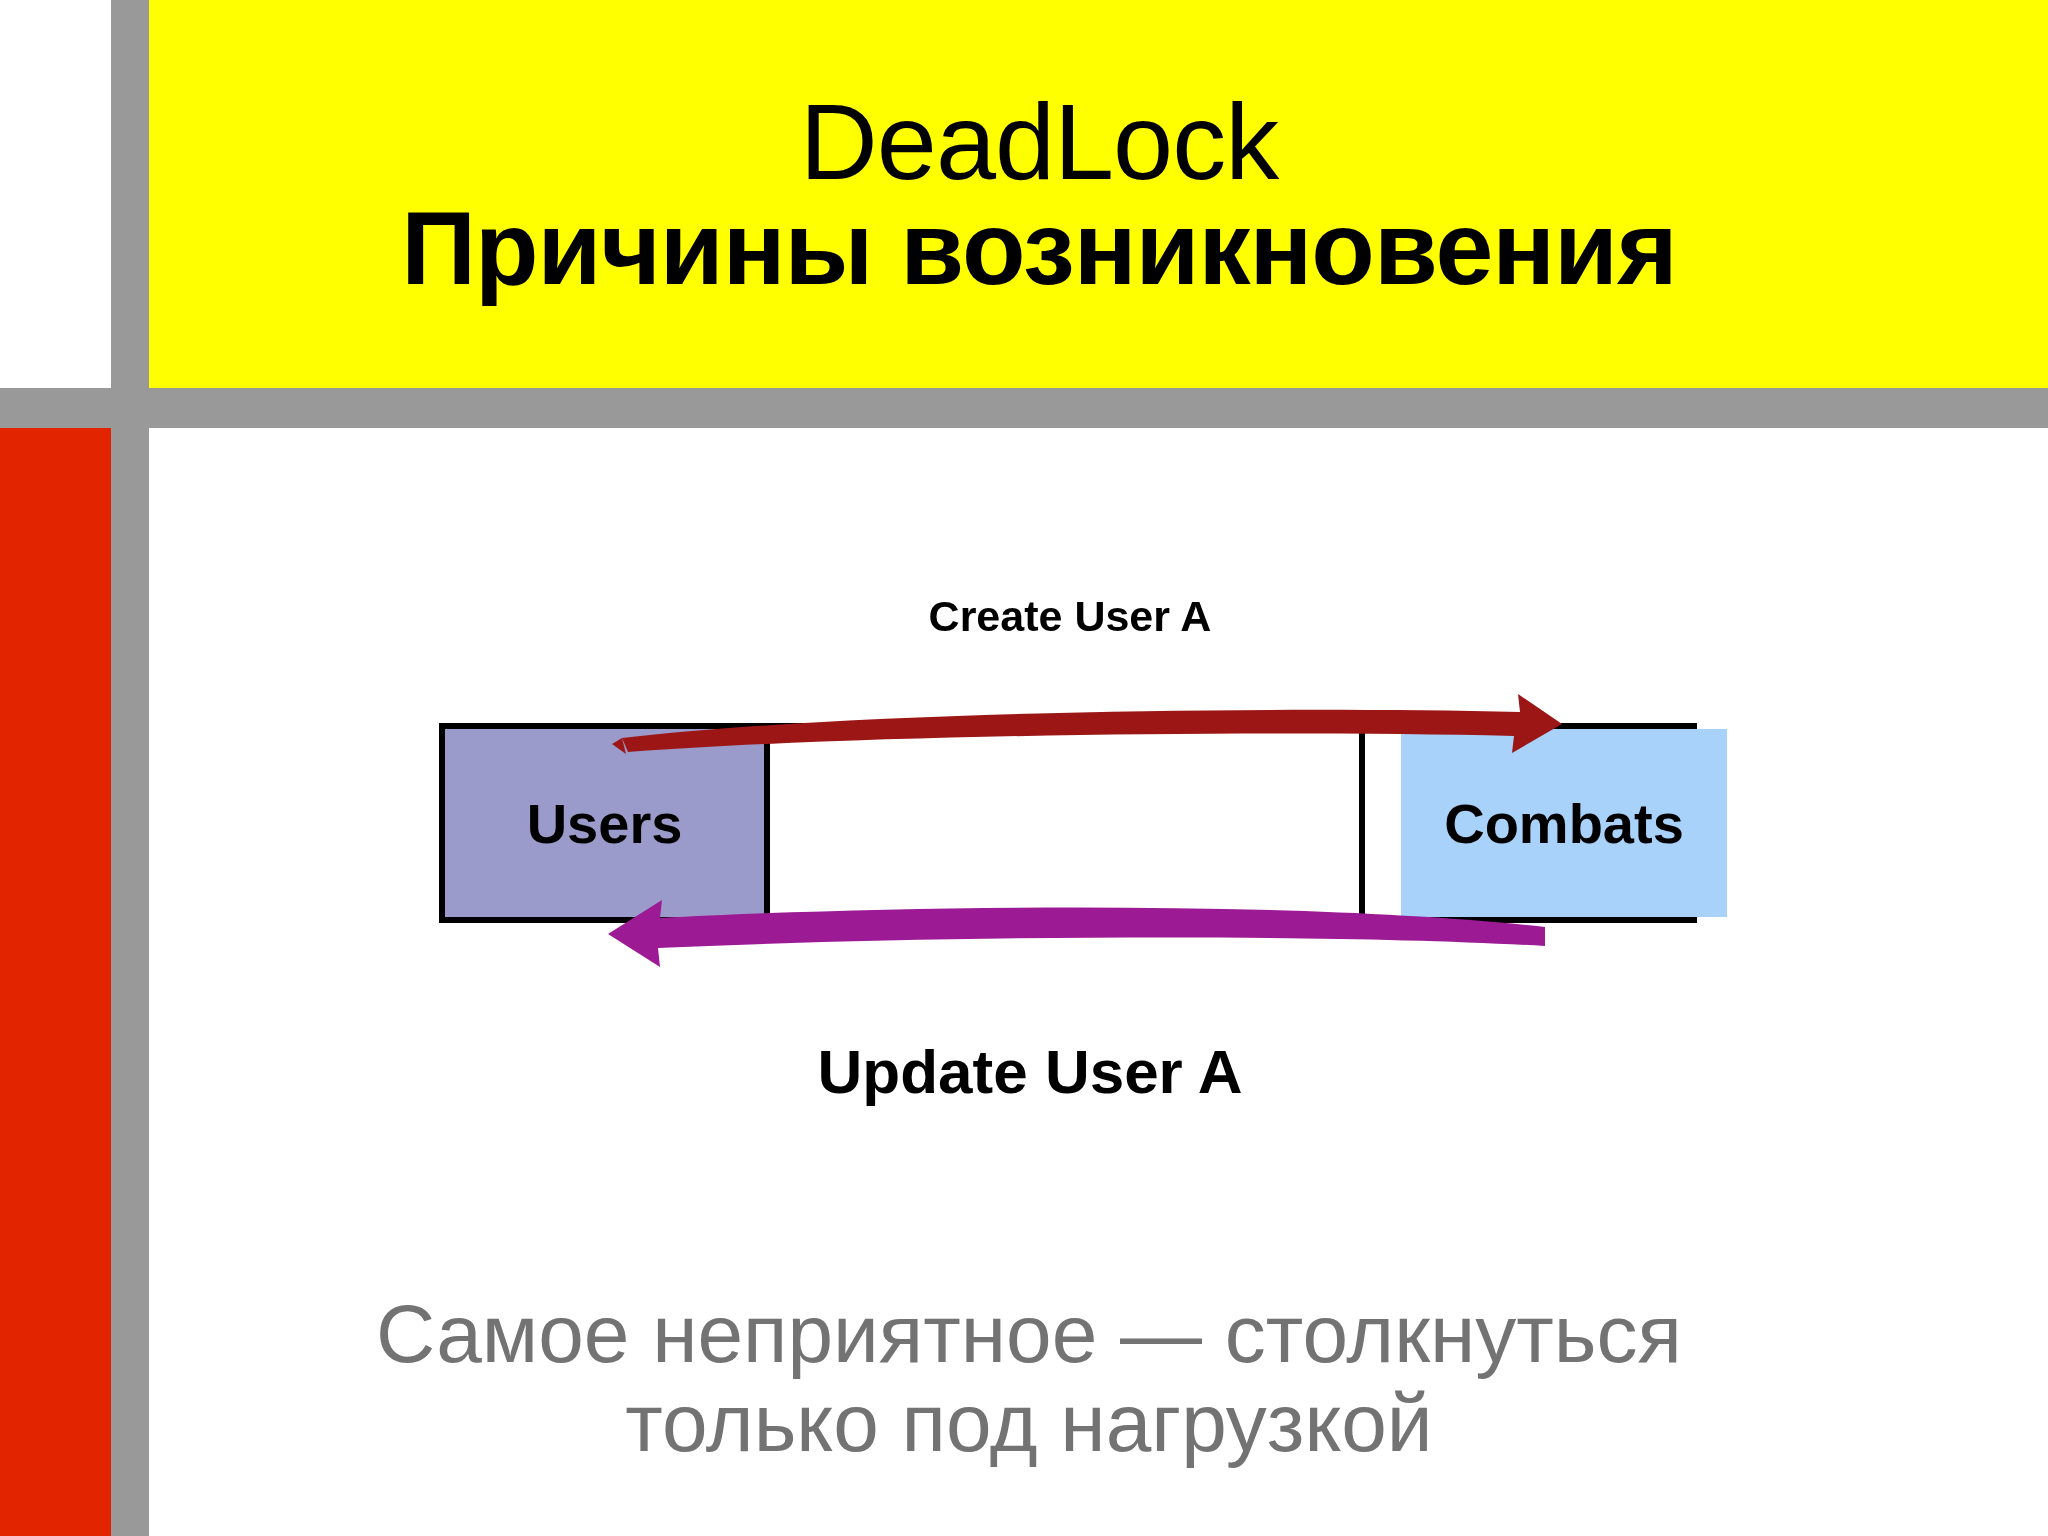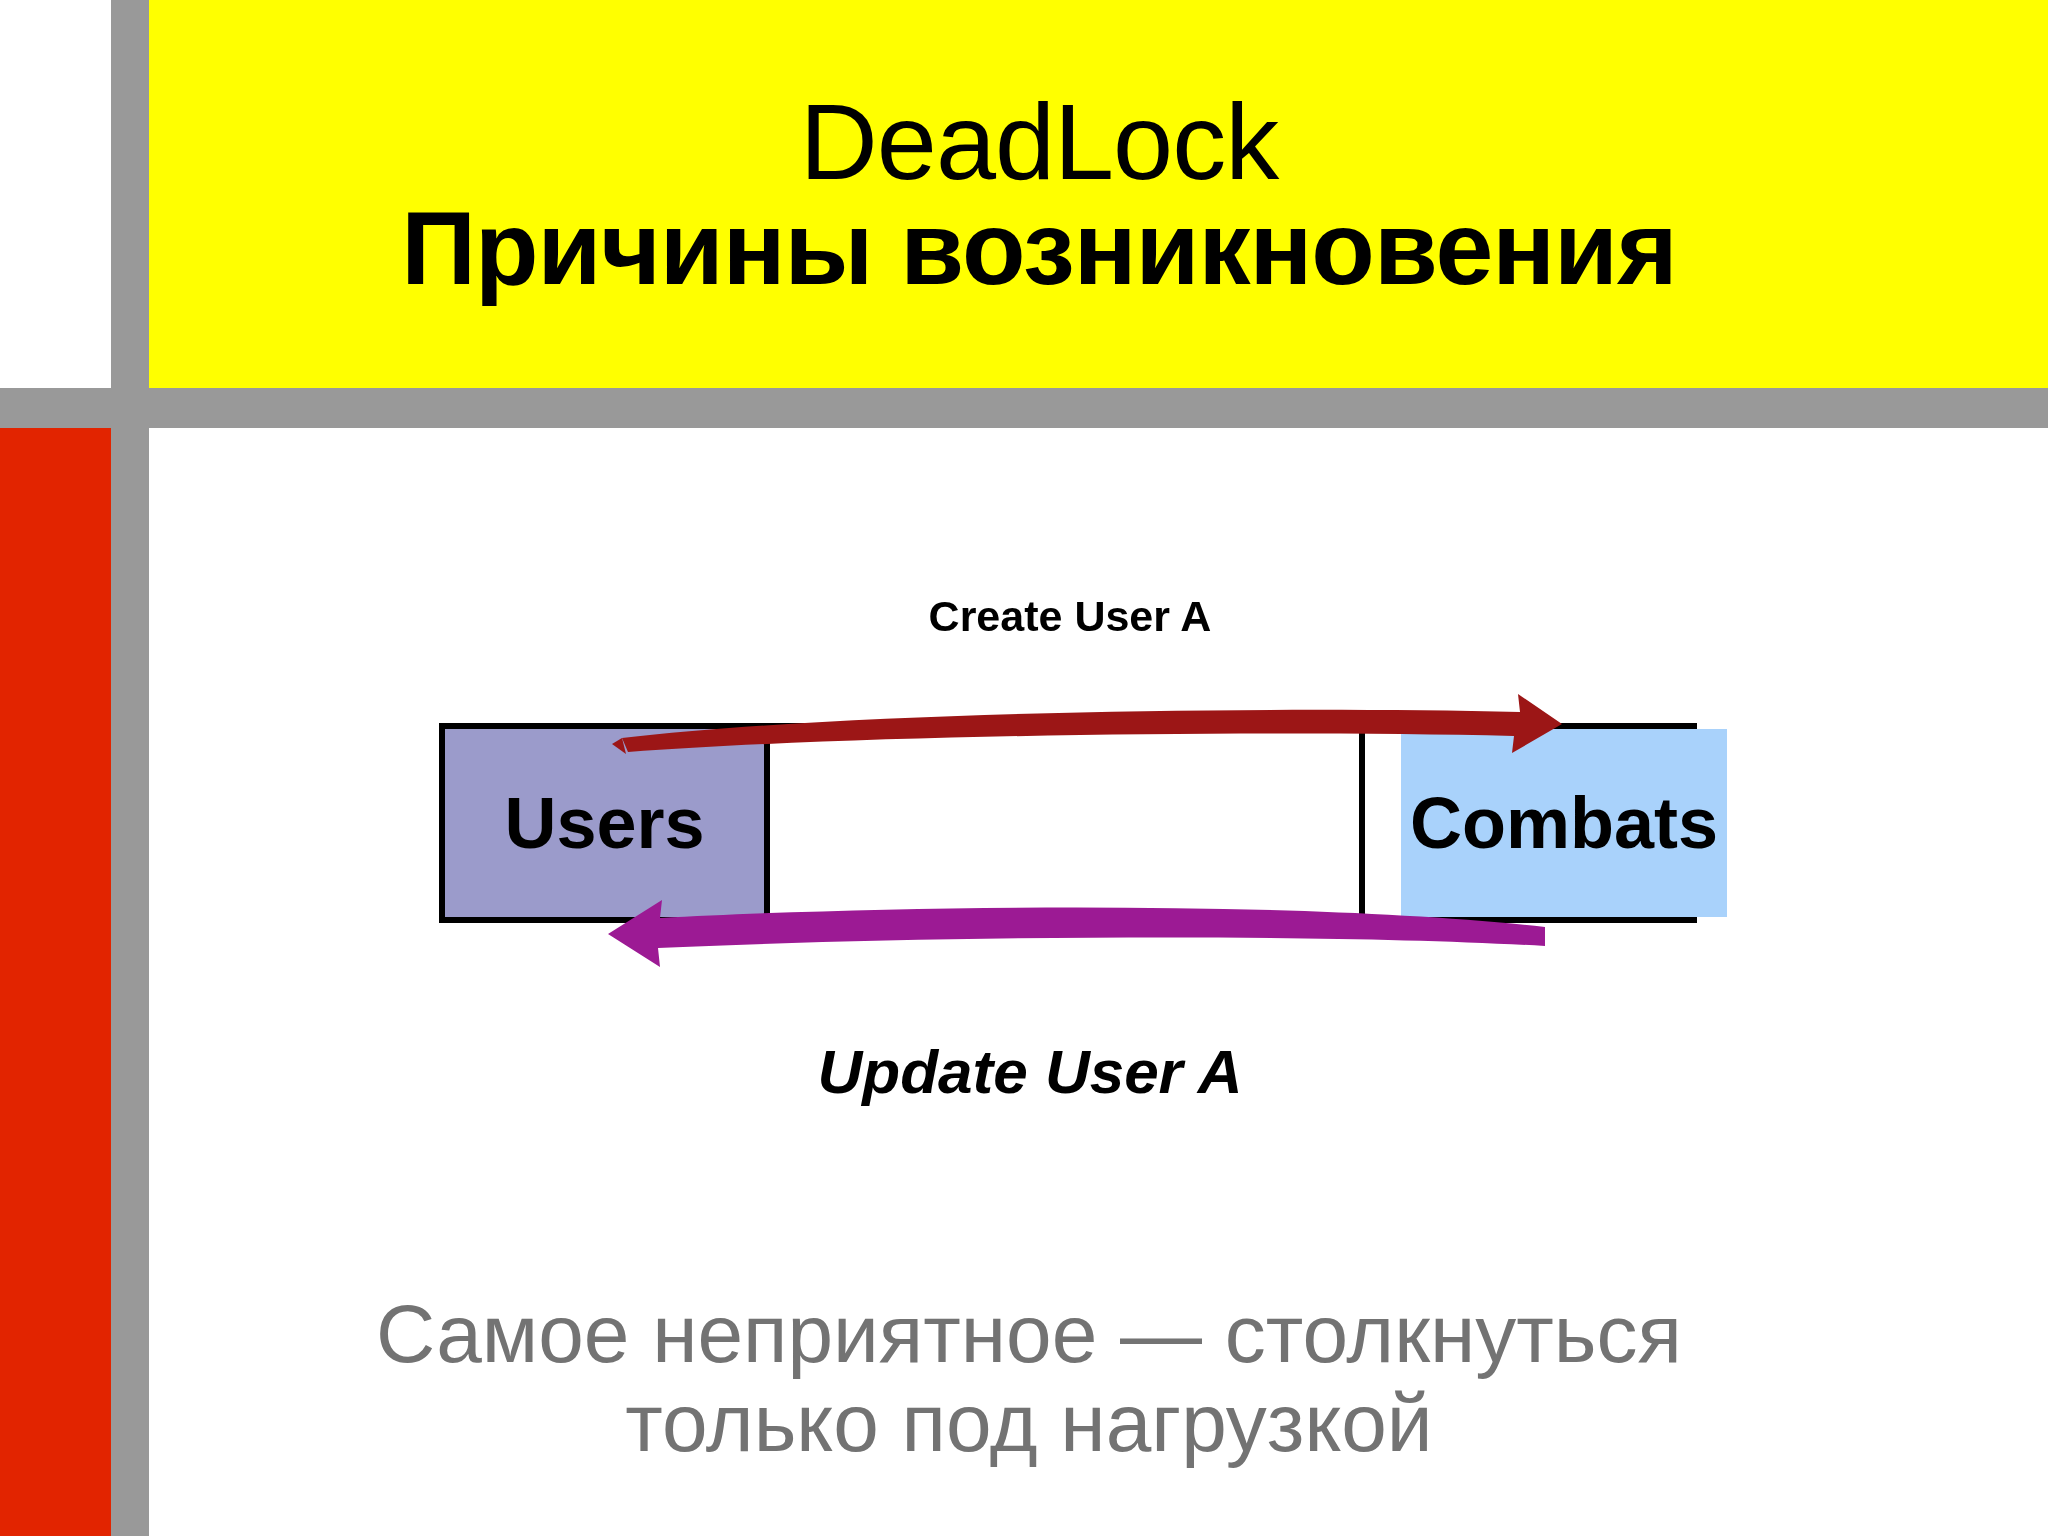--- a/index.html
+++ b/index.html
@@ -98,42 +98,41 @@
   }
   .label-bottom {
     position: absolute;
     left: 400px;
     top: 1036px;
     width: 1260px;
     text-align: center;
     font-size: 62px;
     font-weight: 700;
     color: #000000;
-    font-style: italic;
   }
 
   .table-frame {
     position: absolute;
     left: 439px;
     top: 723px;
     width: 1258px;
     height: 200px;
     border: 6px solid #000000;
     box-sizing: border-box;
     background: #ffffff;
   }
   .cell {
     position: absolute;
     top: 0;
     height: 100%;
     box-sizing: border-box;
     display: flex;
     align-items: center;
     justify-content: center;
-    font-size: 72px;
+    font-size: 56px;
     font-weight: 700;
     color: #000000;
   }
   .cell-users {
     left: 0;
     width: 325px;
     background: #9b9bcb;
     border-right: 6px solid #000000;
   }
   .cell-middle {

